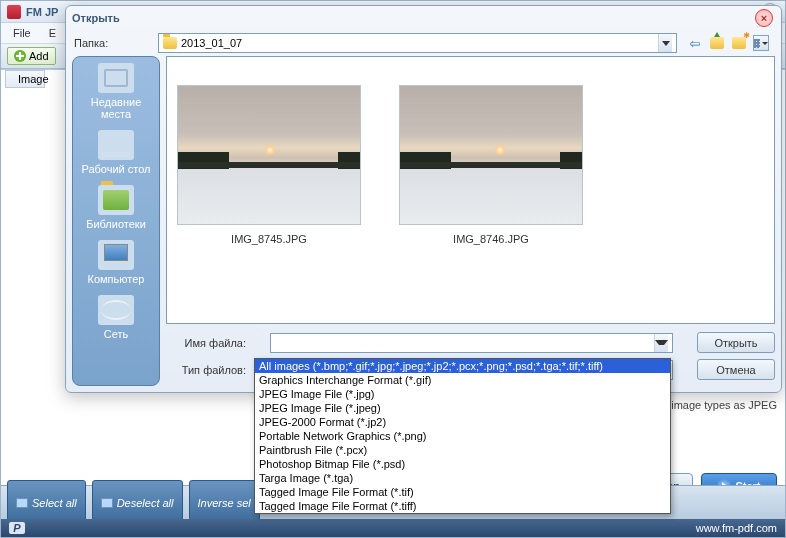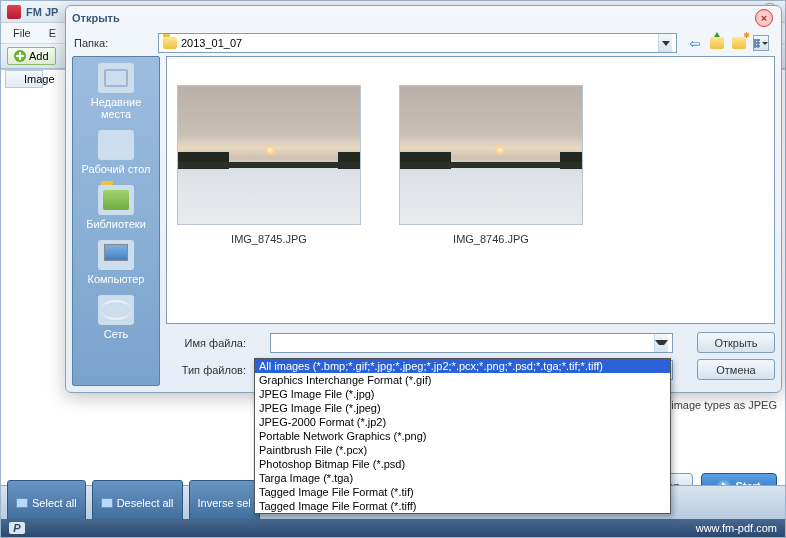--- a/index.html
+++ b/index.html
@@ -12,30 +12,30 @@
 .parent-title { color: #3a5a7a; font-weight: bold; }
 .parent-menu { height: 20px; display: flex; align-items: center; padding: 0 4px; gap: 2px; }
 .parent-menu span { padding: 2px 8px; color: #333; }
 .parent-toolbar { height: 26px; border-top: 1px solid #d0dae6; border-bottom: 1px solid #a8bdd0; background: linear-gradient(#eef4fa,#d8e4f0); display: flex; align-items: center; padding: 0 6px; gap: 4px; }
 .add-btn { display: inline-flex; align-items: center; gap: 3px; padding: 2px 6px; border: 1px solid #8fb86a; border-radius: 2px; background: linear-gradient(#f5fef0,#deedd0); }
 .add-plus { width: 12px; height: 12px; background: radial-gradient(#8ed048,#4a9a20); border-radius: 50%; position: relative; }
 .add-plus::before, .add-plus::after { content:""; position:absolute; background:#fff; }
 .add-plus::before { left:5px; top:2px; width:2px; height:8px; }
 .add-plus::after { left:2px; top:5px; width:8px; height:2px; }
 .parent-main { position: absolute; top: 68px; left: 0; right: 0; bottom: 34px; background: #fff; border-top: 1px solid #bcc9d8; }
-.image-col { position: absolute; top: 0; left: 4px; width: 29px; height: 18px; background: linear-gradient(#f4f8fc,#e2ebf5); border: 1px solid #bcc9d8; padding: 2px 18px; }
+.image-col { position: absolute; top: 0; left: 4px; width: 40px; height: 18px; background: linear-gradient(#f4f8fc,#e2ebf5); border: 1px solid #bcc9d8; padding: 2px 12px; }
 .open-btn, .start-btn { height: 26px; border-radius: 4px; display: inline-flex; align-items: center; justify-content: center; gap: 4px; padding: 0 12px; font-weight: bold; color: #fff; margin-top: 6px; }
 .open-btn { background: linear-gradient(#f0f5fb,#c7d6e8); border: 1px solid #7f9db9; color: #2a4a6a; width: 68px; }
 .start-btn { background: linear-gradient(#5aa0e8,#2a6cb8); border: 1px solid #1f5290; width: 76px; }
 .play-ico { width: 14px; height: 14px; border-radius: 50%; background: radial-gradient(#9ad0ff,#3a80c8); position: relative; }
 .play-ico::after { content:""; position:absolute; left:5px; top:3px; border-left:5px solid #fff; border-top:4px solid transparent; border-bottom:4px solid transparent; }
 .folder-ico-sm { width: 14px; height: 12px; background: linear-gradient(#ffe790,#f0c040); border-radius: 2px; }
 
 .parent-bottom { position: absolute; bottom: 0; left: 0; right: 0; height: 34px; background: linear-gradient(#d8e4f0,#b8cce0); border-top: 1px solid #8fa8c0; display: flex; align-items: center; padding: 0 6px; gap: 6px; }
-.bot-btn { background: linear-gradient(#6a94c0,#3a6a9a); border: 1px solid #2a5888; border-radius: 3px; color: #fff; padding: 16px 8px; display: inline-flex; align-items: center; gap: 4px; }
+.bot-btn { background: linear-gradient(#6a94c0,#3a6a9a); border: 1px solid #2a5888; border-radius: 3px; color: #fff; padding: 16px 8px; display: inline-flex; align-items: center; gap: 4px; font-style: italic; }
 .bot-ico { width: 12px; height: 10px; background: #b8d8f8; border: 1px solid #6a94c0; }
 .statusbar { position: absolute; bottom: 0; left: 0; right: 0; height: 18px; background: linear-gradient(#486890,#2a4870); color: #fff; display: flex; align-items: center; justify-content: space-between; padding: 0 8px; font-size: 10px; }
 .status-p { width: 16px; height: 12px; background: #dbe6f2; border-radius: 2px; display: flex; align-items: center; justify-content: center; color: #2a4870; font-style: italic; font-weight: bold; }
 
 
 .dialog { position: absolute; left: 65px; top: 5px; width: 717px; height: 388px; background: linear-gradient(#f3f7fc,#e6edf6); border: 1px solid #8aa3bd; border-radius: 6px; box-shadow: 0 4px 18px rgba(0,0,0,0.25); }
 .dlg-title { height: 24px; display: flex; align-items: center; padding: 0 6px; }
 .dlg-title span { color: #3a5a7a; font-weight: bold; flex: 1; }
 .dlg-close { width: 18px; height: 18px; border-radius: 50%; background: radial-gradient(#ffe0e0,#ffb0b0); border: 1px solid #d04040; display: flex; align-items: center; justify-content: center; color: #c02020; font-weight: bold; margin-right: 2px; }
 .parent-close { position: absolute; right: 6px; width: 18px; height: 18px; border-radius: 50%; background: #eee; border: 1px solid #aaa; display: flex; align-items: center; justify-content: center; color: #777; }
@@ -50,21 +50,21 @@
 .nav-icons { display: flex; gap: 6px; align-items: center; padding: 0 4px; }
 .nav-icons > span { width: 16px; height: 16px; display: flex; align-items: center; justify-content: center; }
 .back-arrow { color: #2a70c0; font-size: 13px; }
 .up-folder, .new-folder { width: 14px; height: 12px; background: linear-gradient(#ffe790,#f0c040); border-radius: 2px; position: relative; }
 .up-folder::after { content:""; position:absolute; left:4px; top:-5px; border-left:3px solid transparent; border-right:3px solid transparent; border-bottom:5px solid #3a9a3a; }
 .new-folder::after { content:"✱"; position:absolute; right:-4px; top:-6px; color:#e89020; font-size:8px; }
 .view-menu { width: 20px; height: 16px; border: 1px solid #8aa3bd; background: linear-gradient(#f4f8fc,#d6e2ee); display: flex; align-items: center; justify-content: center; gap: 1px; }
 .view-grid { width: 9px; height: 9px; background: repeating-linear-gradient(#6a8ab0,#6a8ab0 2px,transparent 2px,transparent 3px), repeating-linear-gradient(90deg,#6a8ab0,#6a8ab0 2px,transparent 2px,transparent 3px); }
 
 .dlg-body { position: absolute; top: 50px; left: 6px; right: 6px; bottom: 6px; display: flex; }
-.places { width: 88px; background: linear-gradient(#9cbde0,#7aa3cc); border: 1px solid #5a80a8; border-radius: 2px; padding: 6px 2px; }
+.places { width: 88px; background: linear-gradient(#9cbde0,#7aa3cc); border: 1px solid #5a80a8; border-radius: 8px; padding: 6px 2px; }
 .place { text-align: center; color: #fff; margin-bottom: 10px; font-size: 10px; }
 .place .p-icon { width: 36px; height: 30px; margin: 0 auto 3px; background: #cde; border-radius: 3px; position: relative; }
 .p-recent { background: linear-gradient(#e0ecf8,#b0cce8); }
 .p-recent::after { content:""; position:absolute; inset:6px; border:2px solid #5a80a8; border-radius:2px; opacity:.4; }
 .p-desktop { background: linear-gradient(#5aa0e8,#2a6cb8); }
 .p-desktop::after { content:""; position:absolute; left:4px; right:4px; bottom:3px; height:5px; background:#d0e0f0; border-radius:1px; }
 .p-libs { background: linear-gradient(#ffe790,#f0c040); border-radius:2px; }
 .p-libs::before { content:""; position:absolute; top:-4px; left:3px; width:12px; height:4px; background:#f0c040; border-radius:1px 1px 0 0; }
 .p-libs::after { content:""; position:absolute; inset:5px; background:linear-gradient(#a0d070,#70b040); border-radius:2px; }
 .p-comp { background: linear-gradient(#d0dcec,#a0b8d0); }

